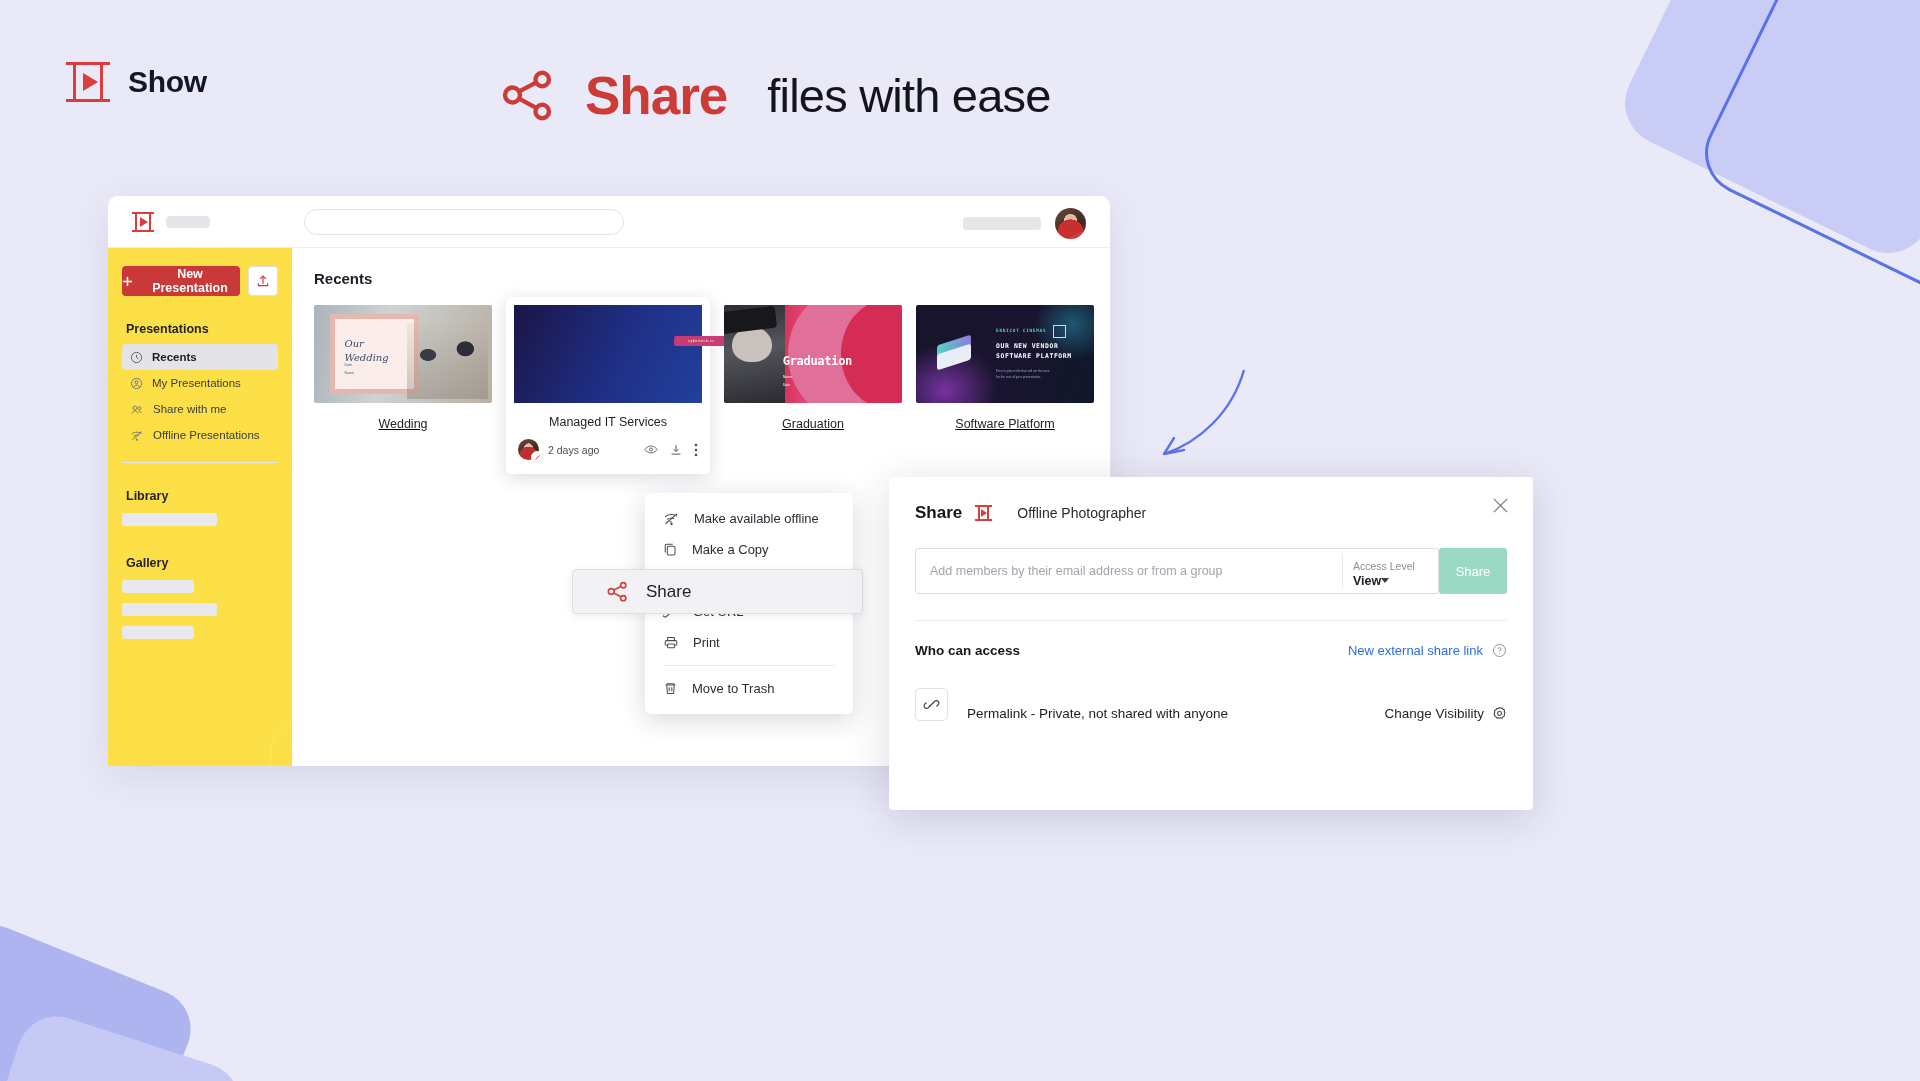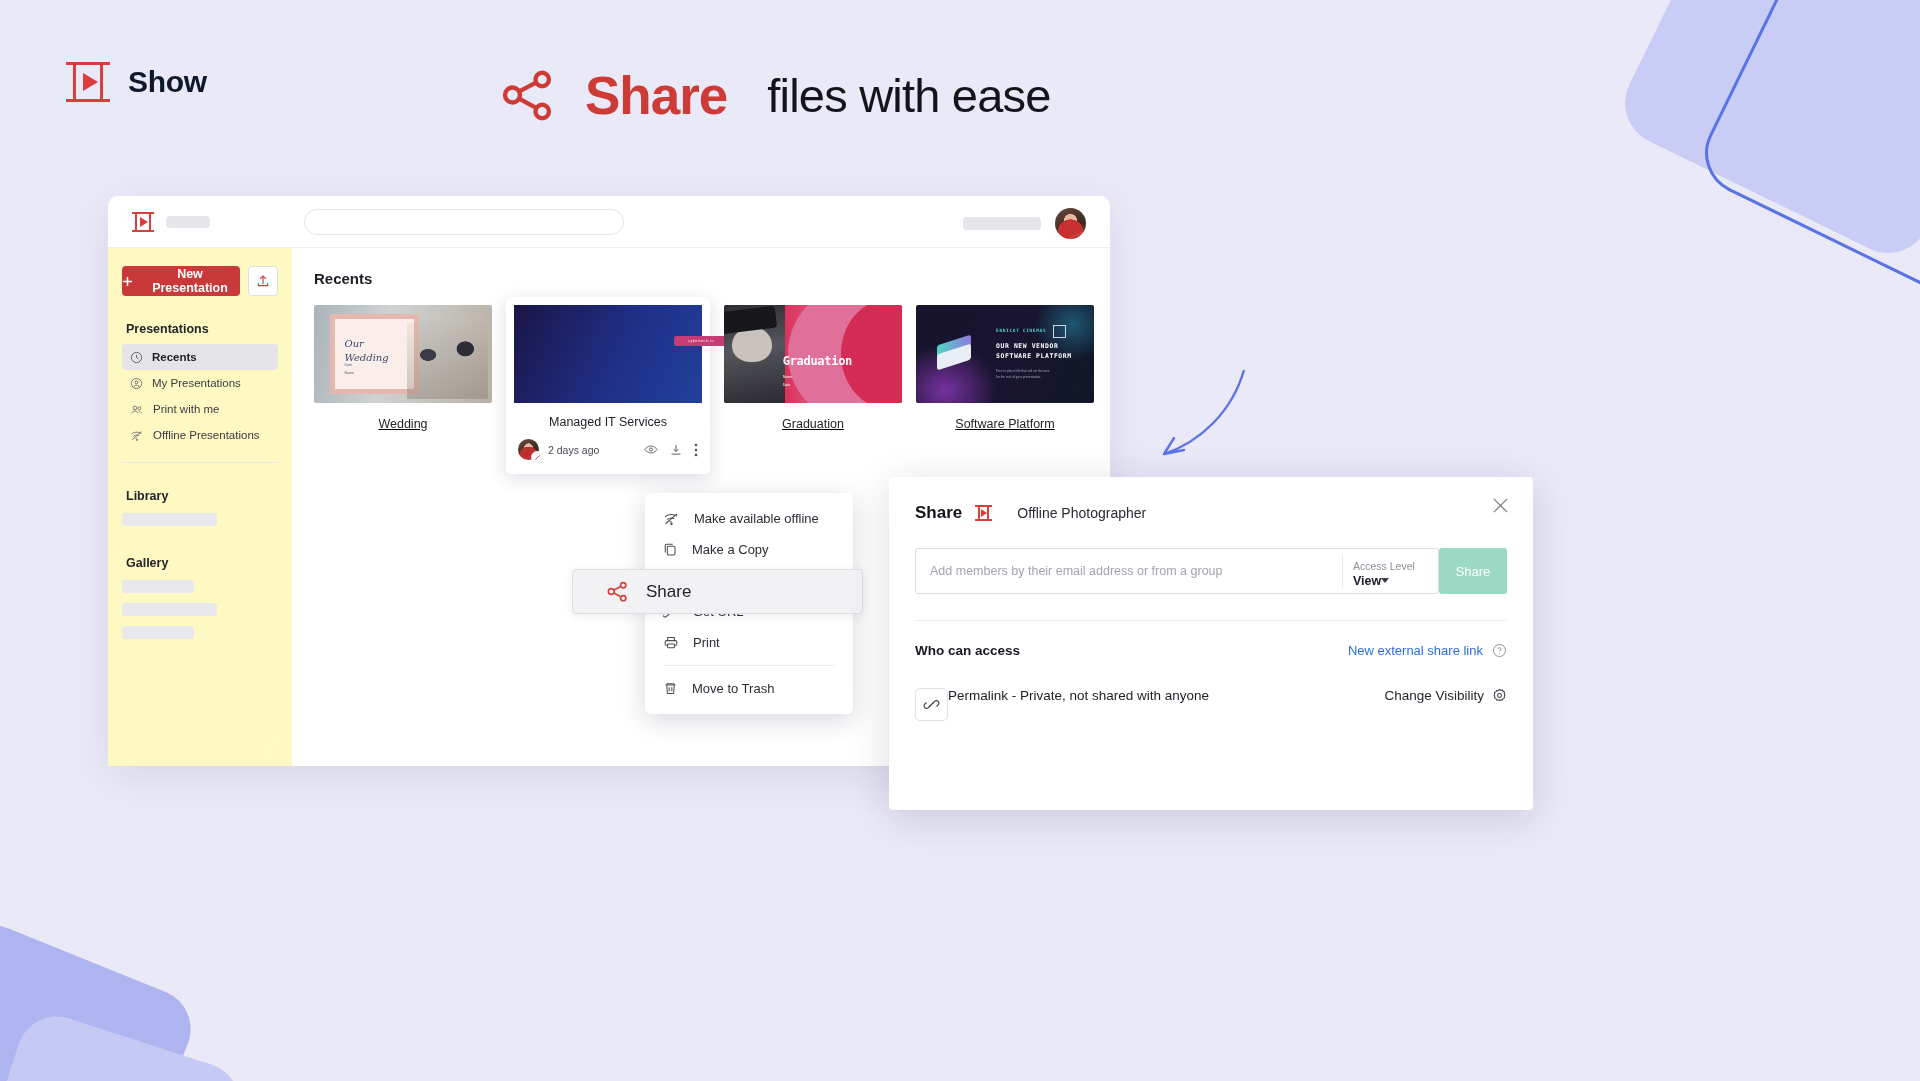--- a/index.html
+++ b/index.html
@@ -82,21 +82,21 @@
   .topbar-right .skel { width: 78px; height: 13px; }
   .avatar {
     width: 31px; height: 31px; border-radius: 50%;
     background:
       radial-gradient(circle at 50% 78%, #c8302f 0 44%, rgba(0,0,0,0) 45%),
       radial-gradient(circle at 50% 40%, #e7b9a0 0 26%, rgba(0,0,0,0) 27%),
       linear-gradient(150deg, #6a4a3c 0%, #3d2a22 60%, #6b5040 100%);
   }
 
   .app-body { display: flex; height: 518px; }
-  .sidebar { width: 184px; background: #fef9c3; padding: 18px 14px 16px 14px; flex: 0 0 184px; }
+  .sidebar { width: 184px; background: #fde047; padding: 18px 14px 16px 14px; flex: 0 0 184px; }
   .side-top { display: flex; align-items: center; gap: 8px; }
   .btn-new {
     flex: 1; height: 30px; background: #c9393a; color: #fff; border: none; border-radius: 4px;
     font-size: 12.5px; font-weight: 600; font-family: inherit;
     display: flex; align-items: center; justify-content: center; gap: 7px; cursor: pointer;
   }
   .btn-upload {
     width: 30px; height: 30px; border: 1px solid #dedee4; border-radius: 4px; background: #fff;
     display: flex; align-items: center; justify-content: center; cursor: pointer;
   }
@@ -245,21 +245,21 @@
   .sd-access .val { font-size: 12.5px; font-weight: 700; color: #20202a; display: flex; align-items: center; margin-top: 2px; }
   .sd-share-btn {
     width: 68px; height: 46px; background: #9bd9c5; border: none; border-radius: 3px;
     color: #fff; font-size: 13px; font-family: inherit; cursor: pointer;
   }
   .sd-divider { height: 1px; background: #eaeaef; margin: 26px 26px 0; }
   .sd-access-row { display: flex; align-items: flex-start; padding: 22px 26px 0; }
   .sd-access-title { font-size: 13.5px; font-weight: 600; color: #17171f; }
   .sd-ext { margin-left: auto; display: flex; align-items: center; gap: 9px; }
   .sd-ext a { font-size: 13px; color: #2c6de0; text-decoration: none; cursor: pointer; }
-  .sd-perm { display: flex; align-items: flex-start; padding: 30px 26px 0; }
+  .sd-perm { display: flex; align-items: flex-end; padding: 30px 26px 0; gap: 19px; }
   .sd-perm-ico {
     width: 33px; height: 33px; border: 1px solid #e1e1e8; border-radius: 5px;
     display: flex; align-items: center; justify-content: center;
   }
   .sd-perm-txt { font-size: 13.5px; color: #1d1d26; }
   .sd-vis { margin-left: auto; display: flex; align-items: center; gap: 8px; font-size: 13.5px; color: #25252e; cursor: pointer; }
 
   
   .arrow-deco { position: absolute; left: 1140px; top: 360px; z-index: 5; }
   svg { display: block; }
@@ -371,21 +371,21 @@
         </div>
         <div class="side-item">
           <span>
             <svg width="14" height="13" viewBox="0 0 18 16" fill="none" stroke="#6b6b75" stroke-width="1.1">
                 <circle cx="6.4" cy="6" r="2.4"></circle>
                 <circle cx="12.2" cy="6.4" r="1.9"></circle>
                 <path d="M2.4 13c.7-2.1 2.2-3.1 4-3.1s3.3 1 4 3.1"></path>
                 <path d="M11 9.9c1.6 0 2.9.9 3.5 2.6"></path>
               </svg>
           </span>
-          <span>Print with me</span>
+          <span>Share with me</span>
         </div>
         <div class="side-item">
           <span>
             <svg width="14" height="13" viewBox="0 0 18 16" fill="none" stroke="#6b6b75" stroke-width="1.1">
                 <path d="M2 6.2C4 4.5 6.4 3.7 9 3.7c2.2 0 4.2.6 6 1.8"></path>
                 <path d="M4.3 9.1c1.4-1.1 3-1.7 4.7-1.7 1 0 2 .2 2.9.6"></path>
                 <path d="M7 11.7c.6-.4 1.3-.6 2-.6"></path>
                 <circle cx="9" cy="13.6" r=".7" fill="#6b6b75"></circle>
                 <line x1="2.6" y1="13.6" x2="14.8" y2="3"></line>
               </svg>

